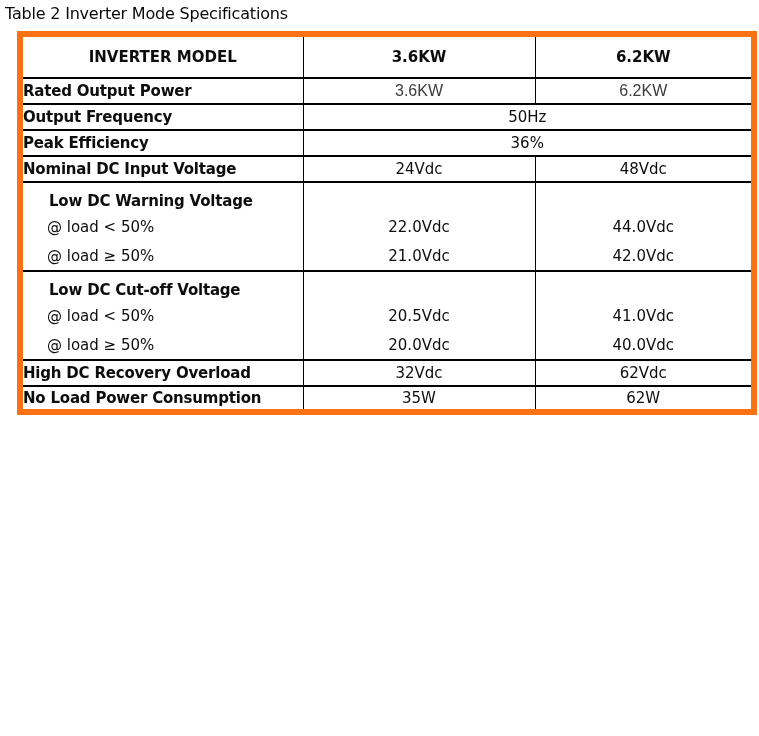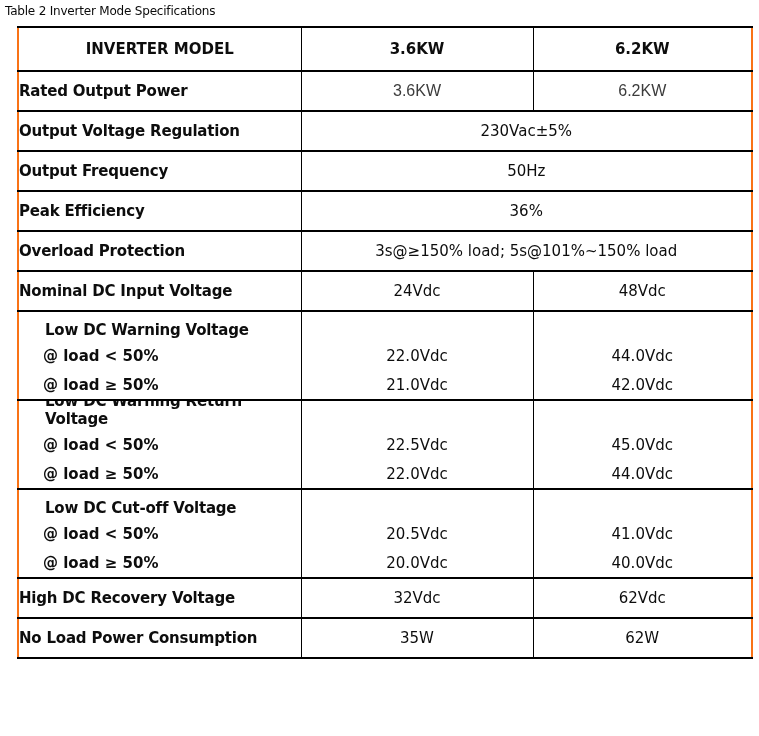--- a/index.html
+++ b/index.html
@@ -4,44 +4,44 @@
 <style>
   html,body{margin:0;padding:0;background:#ffffff;}
   body{
     width:759px;height:736px;
     font-family:"DejaVu Sans","Liberation Sans",sans-serif;
     color:#000;
     position:relative;
     overflow:hidden;
   }
   .page-title{
-    font-size:12px;
+    font-size:16px;
     color:#0a0a0a;
     margin:4px 0 8px 5px;
     letter-spacing:-0.2px;
   }
   table.spec{
     border-collapse:collapse;
     table-layout:fixed;
     width:734px;
     margin-left:12px;
   }
   table.spec td{
     border:1px solid #000;
     border-top:2px solid #000;
     border-bottom:2px solid #000;
     padding:0;
     font-size:15px;
     color:#0d0d0d;
     vertical-align:middle;
     overflow:hidden;
   }
-  table.spec{border:2px solid #f97316;margin-left:17px;}
+  table.spec{border:6px solid #f97316;margin-left:17px;}
   tr.hdr{height:44px;}
-  tr.single{height:40px;}
+  tr.single{height:26px;}
   tr.group{height:88px;}
   td.label{
     font-weight:bold;
     text-align:left;
     padding-left:8px;
     letter-spacing:-0.2px;
   }
   td.val{
     text-align:center;
     font-weight:normal;
@@ -69,21 +69,21 @@
     align-items:center;
     box-sizing:border-box;
   }
   td.gcell.label .gline.gtitle{
     font-weight:bold;
     padding-left:2px;
     align-items:flex-end;
     padding-bottom:2px;
   }
   td.gcell.label .gline.gcond{
-    font-weight:bold;
+    font-weight:normal;
     letter-spacing:0;
     padding-left:0;
   }
   td.gcell.label{padding-left:24px;}
   td.gcell.val .gline{justify-content:center;}
 </style>
 </head>
 <body>
 
 <div class="page-title">Table 2 Inverter Mode Specifications</div>
@@ -102,39 +102,31 @@
     <td class="hdrkw">6.2KW</td>
   </tr>
 
   <tr class="single">
     <td class="label">Rated Output Power</td>
     <td class="val muted">3.6KW</td>
     <td class="val muted">6.2KW</td>
   </tr>
 
 
-  <tr class="single">
-    <td class="label">Output Voltage Regulation</td>
-    <td class="val" colspan="2">230Vac±5%</td>
-  </tr>
 
   <tr class="single">
     <td class="label">Output Frequency</td>
     <td class="val" colspan="2">50Hz</td>
   </tr>
 
   <tr class="single">
     <td class="label">Peak Efficiency</td>
     <td class="val" colspan="2">36%</td>
   </tr>
 
-  <tr class="single">
-    <td class="label">Overload Protection</td>
-    <td class="val" colspan="2">3s@≥150% load; 5s@101%~150% load</td>
-  </tr>
 
 
   <tr class="single">
     <td class="label">Nominal DC Input Voltage</td>
     <td class="val">24Vdc</td>
     <td class="val">48Vdc</td>
   </tr>
 
 
   <tr class="group">
@@ -148,58 +140,41 @@
       <div class="gline">22.0Vdc</div>
       <div class="gline">21.0Vdc</div>
     </td>
     <td class="gcell val">
       <div class="gline"></div>
       <div class="gline">44.0Vdc</div>
       <div class="gline">42.0Vdc</div>
     </td>
   </tr>
 
-  <tr class="group">
-    <td class="gcell label">
-      <div class="gline gtitle">Low DC Warning Return Voltage</div>
-      <div class="gline gcond">@ load &lt; 50%</div>
-      <div class="gline gcond">@ load ≥ 50%</div>
-    </td>
-    <td class="gcell val">
-      <div class="gline"></div>
-      <div class="gline">22.5Vdc</div>
-      <div class="gline">22.0Vdc</div>
-    </td>
-    <td class="gcell val">
-      <div class="gline"></div>
-      <div class="gline">45.0Vdc</div>
-      <div class="gline">44.0Vdc</div>
-    </td>
-  </tr>
 
   <tr class="group">
     <td class="gcell label">
       <div class="gline gtitle">Low DC Cut-off Voltage</div>
       <div class="gline gcond">@ load &lt; 50%</div>
       <div class="gline gcond">@ load ≥ 50%</div>
     </td>
     <td class="gcell val">
       <div class="gline"></div>
       <div class="gline">20.5Vdc</div>
       <div class="gline">20.0Vdc</div>
     </td>
     <td class="gcell val">
       <div class="gline"></div>
       <div class="gline">41.0Vdc</div>
       <div class="gline">40.0Vdc</div>
     </td>
   </tr>
 
   <tr class="single">
-    <td class="label">High DC Recovery Voltage</td>
+    <td class="label">High DC Recovery Overload</td>
     <td class="val">32Vdc</td>
     <td class="val">62Vdc</td>
   </tr>
 
 
   <tr class="single">
     <td class="label">No Load Power Consumption</td>
     <td class="val">35W</td>
     <td class="val">62W</td>
   </tr>

